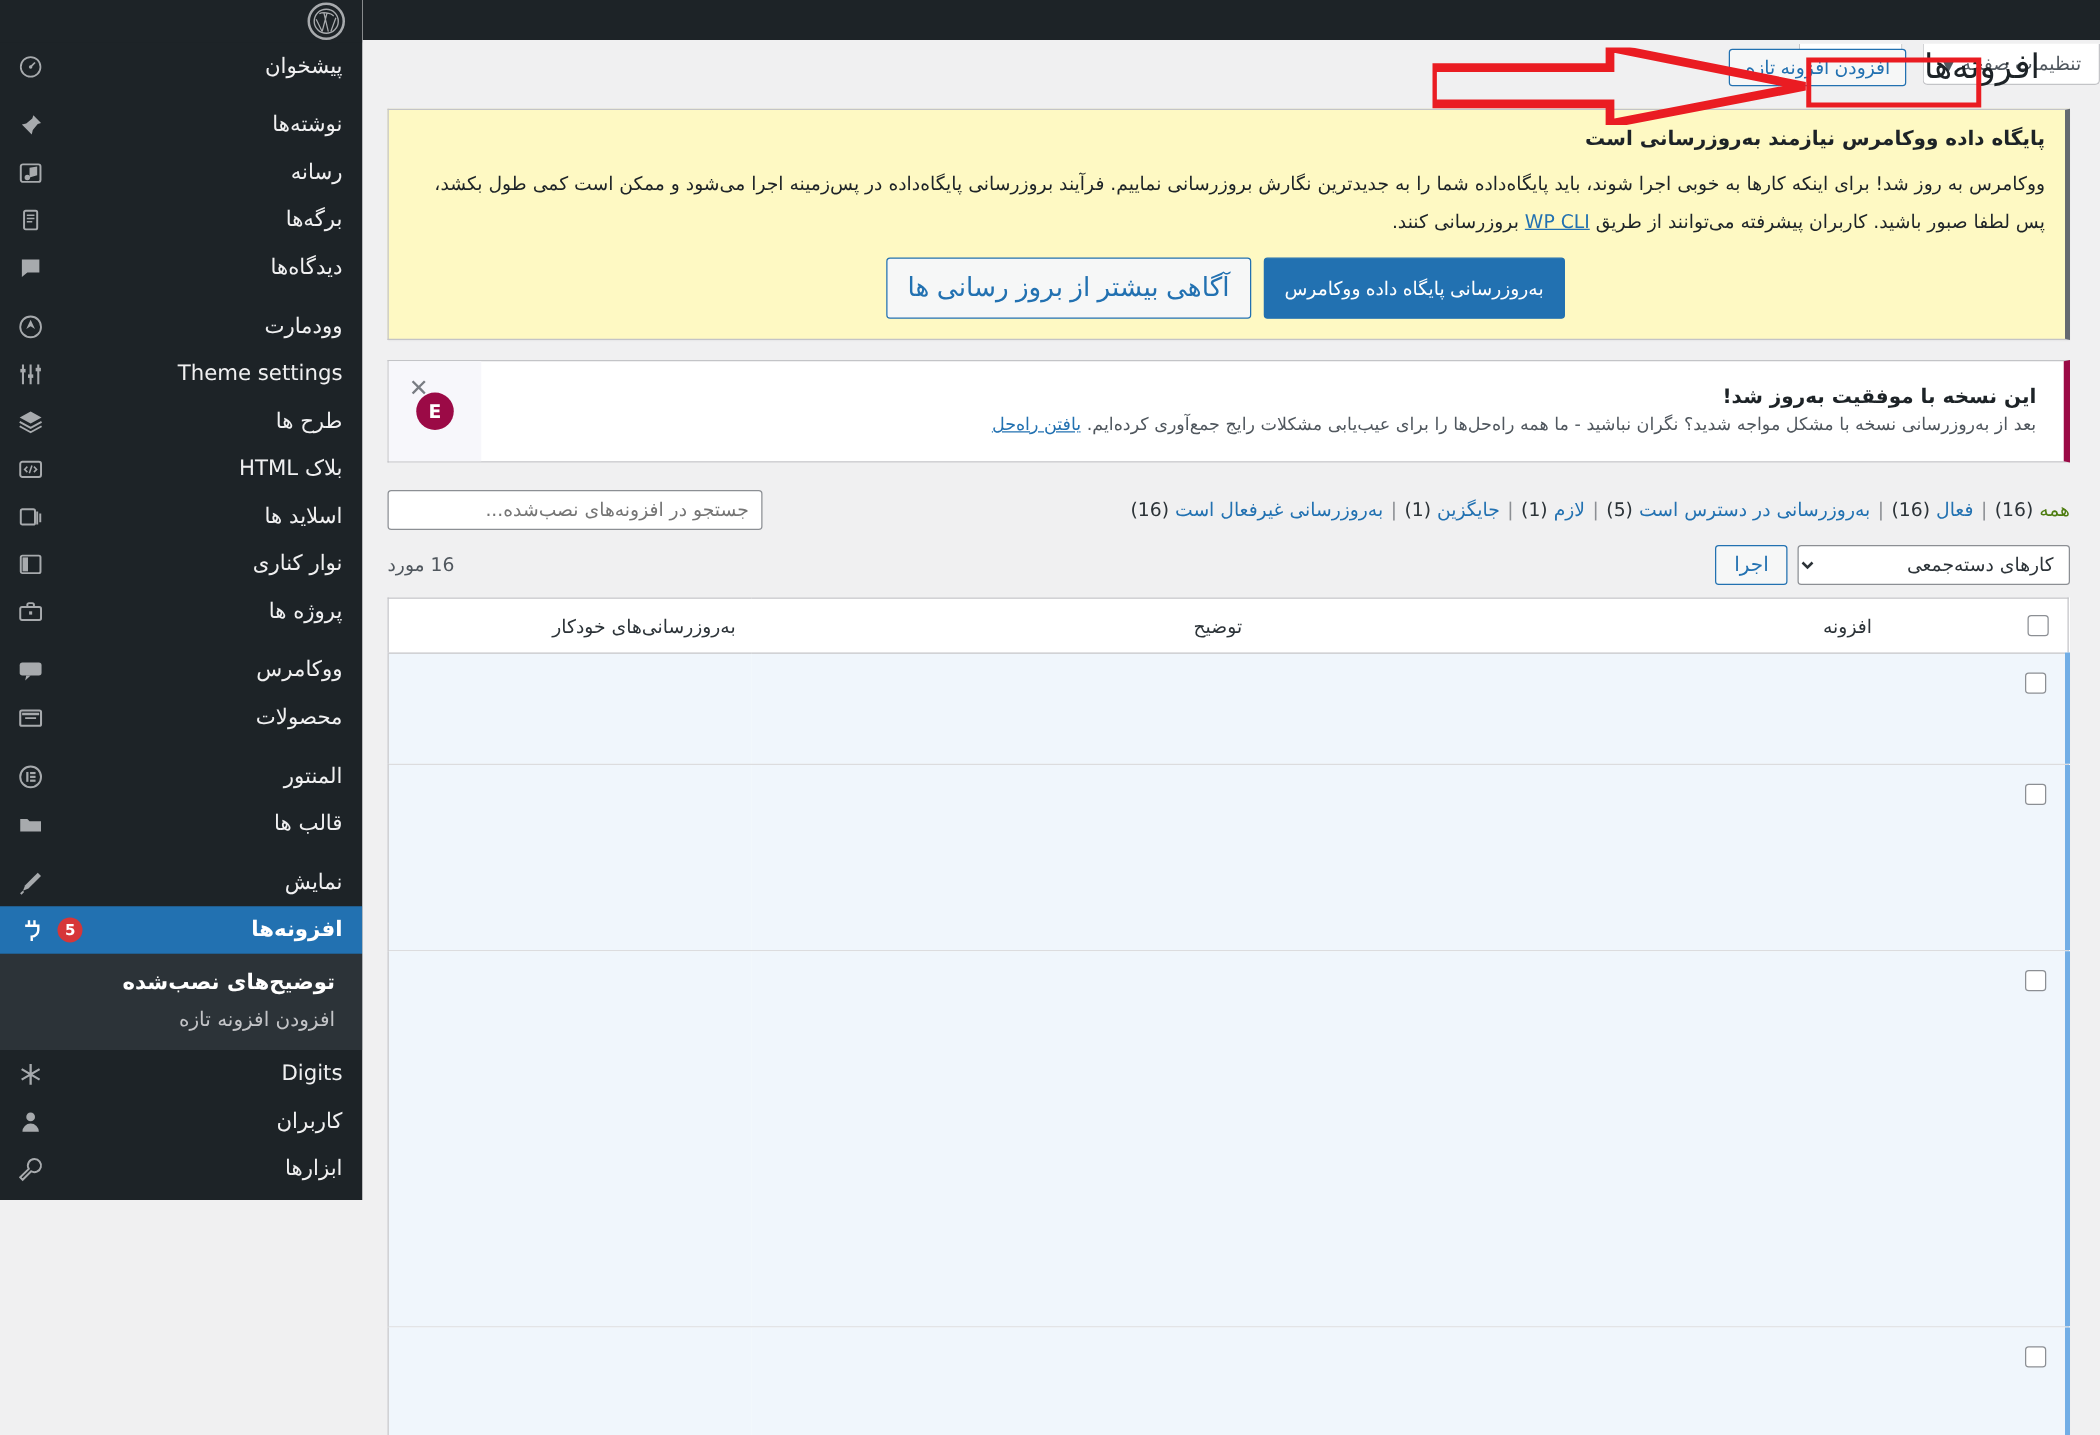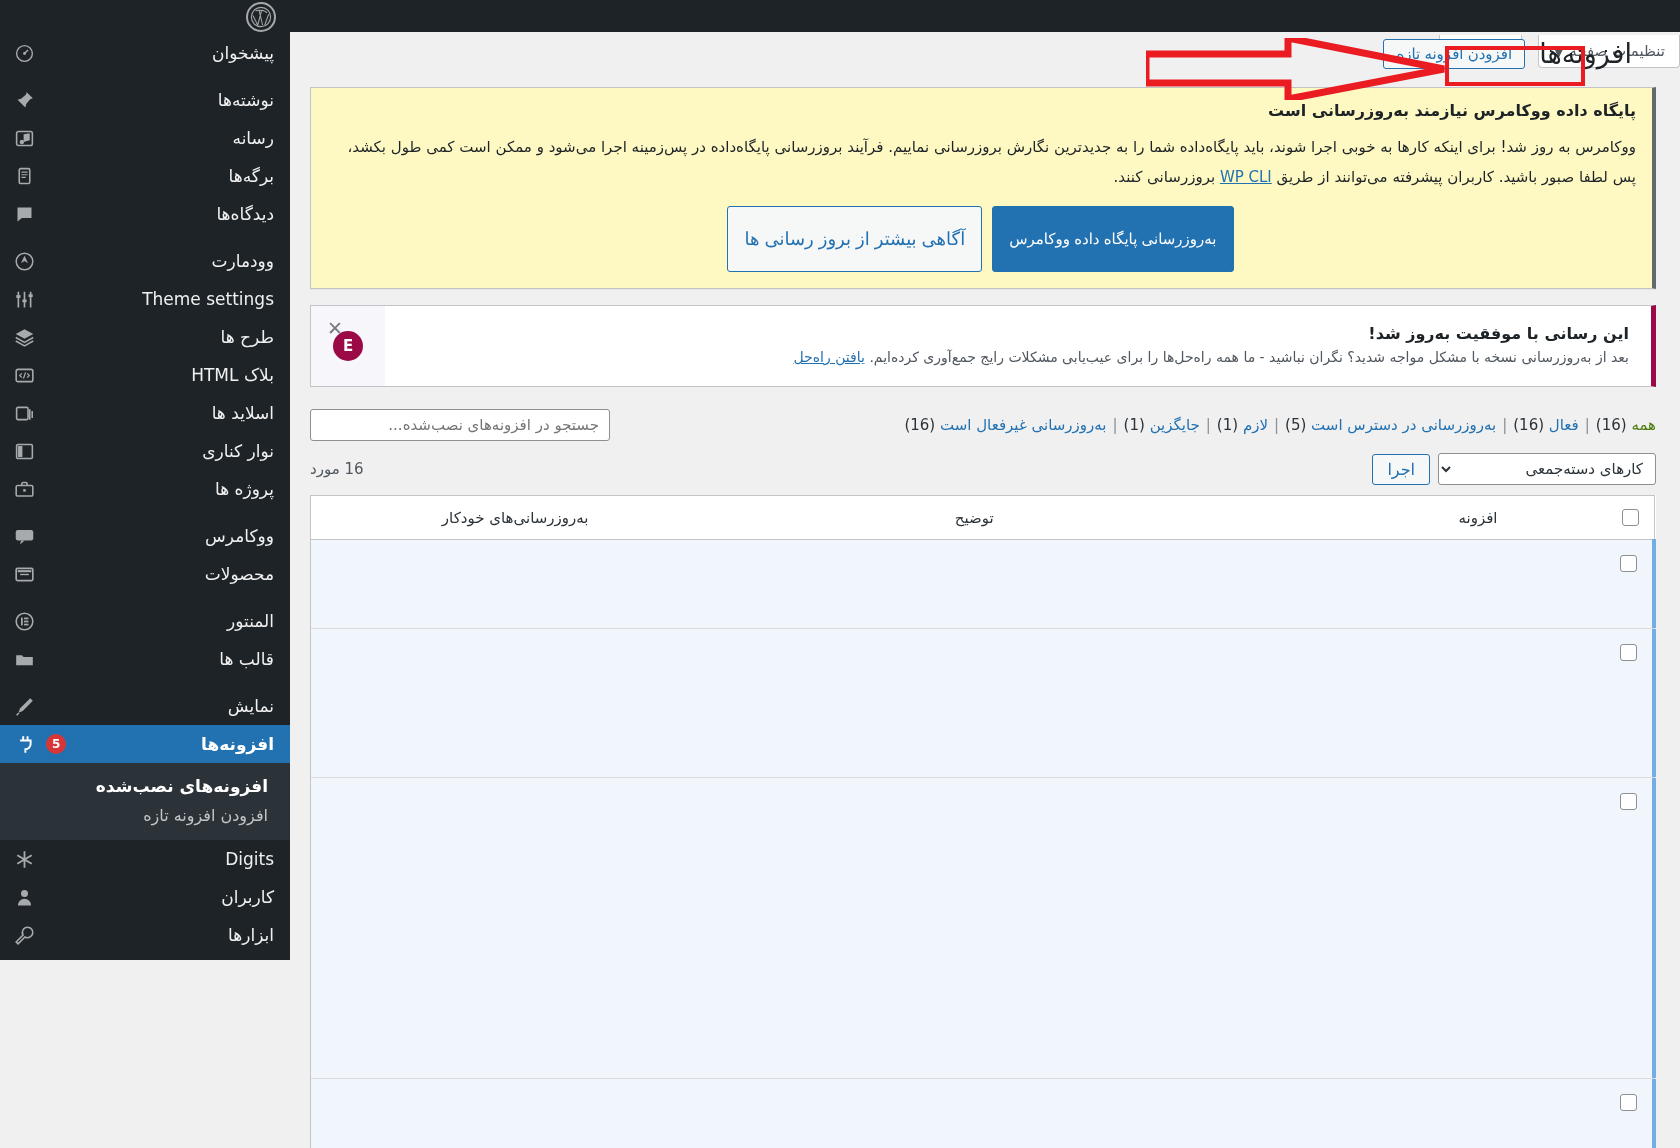--- a/index.html
+++ b/index.html
@@ -161,21 +161,21 @@
   .notice-actions {
     display: flex; flex-direction: row; gap: 10px;
     justify-content: center; margin-top: 14px;
   }
   .btn-primary {
     background: #2271b1; border: 1px solid #2271b1; color: #fff;
     border-radius: 3px; padding: 7px 16px; font-size: 15px; cursor: pointer;
   }
   .btn-secondary {
     background: #f6f7f7; border: 1px solid #2271b1; color: #2271b1;
-    border-radius: 3px; padding: 21px 16px; font-size: 18px; cursor: pointer;
+    border-radius: 3px; padding: 11px 16px; font-size: 21px; cursor: pointer;
   }
 
   .notice-elementor {
     background: #fff;
     border: 1px solid #c3c4c7;
     border-right: 5px solid #9b0a46;
     margin-top: 16px;
     display: flex; flex-direction: row; align-items: stretch;
     min-height: 82px;
     position: relative;
@@ -476,21 +476,21 @@
       <div class="menu-item current">
         <span class="mlabel">افزونه‌ها</span>
         <span class="badge-count">5</span>
         <span class="micon">
           <svg viewBox="0 0 24 24">
             <path d="M10.5 2.5 v5 M15.5 2.5 v5 M7 7.5 h12 v4 a6 6 0 0 1 -6 6 v4" fill="none" stroke="currentColor" stroke-width="2.2"></path>
           </svg>
         </span>
       </div>
       <div class="submenu">
-        <div class="sub-item current">افزونه‌های نصب‌شده</div>
+        <div class="sub-item current">توضیح‌های نصب‌شده</div>
         <div class="sub-item">افزودن افزونه تازه</div>
       </div>
       <div class="menu-item">
         <span class="mlabel">Digits</span>
         <span class="micon">
           <svg viewBox="0 0 24 24">
             <path d="M12 2.5 v19 M3.8 7.2 L20.2 16.8 M20.2 7.2 L3.8 16.8" stroke="currentColor" stroke-width="2.1"></path>
           </svg>
         </span>
       </div>
@@ -548,21 +548,21 @@
       </p>
       <div class="notice-actions">
         <button class="btn-primary">به‌روزرسانی پایگاه داده ووکامرس</button>
         <button class="btn-secondary">آگاهی بیشتر از بروز رسانی ها</button>
       </div>
     </div>
 
     <div class="notice-elementor">
       <button class="notice-dismiss">✕</button>
       <div class="el-body">
-        <h3>این رسانی با موفقیت به‌روز شد!</h3>
+        <h3>این نسخه با موفقیت به‌روز شد!</h3>
         <p>
           <span>بعد از به‌روزرسانی نسخه با مشکل مواجه شدید؟ نگران نباشید - ما همه راه‌حل‌ها را برای عیب‌یابی مشکلات رایج جمع‌آوری کرده‌ایم. </span><a href="#">یافتن راه‌حل</a>
         </p>
       </div>
       <div class="el-icon-wrap">
         <span class="el-icon">E</span>
       </div>
     </div>
 
     <div class="tablenav-top-area">

